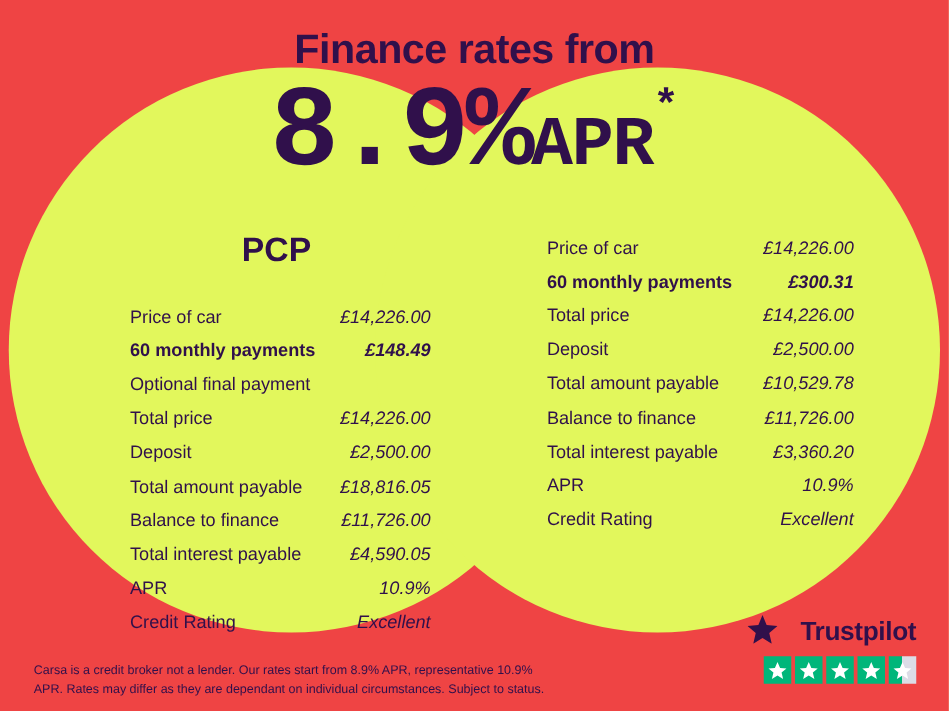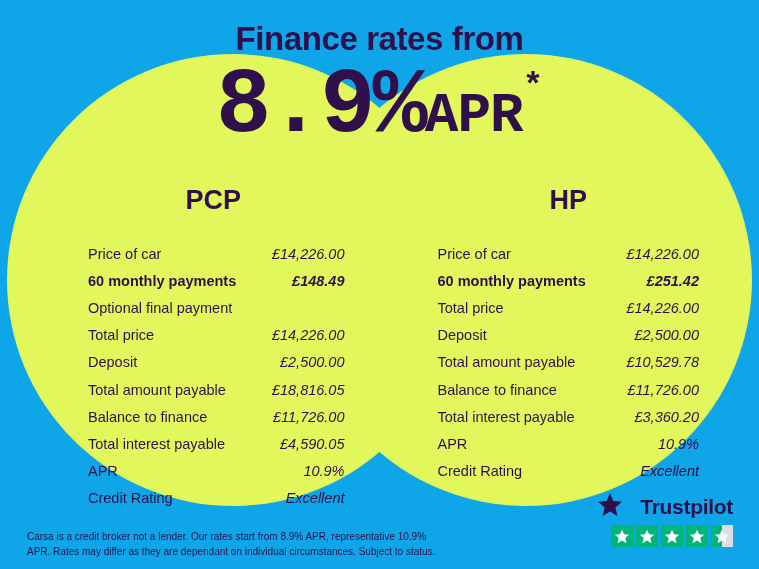--- a/index.html
+++ b/index.html
@@ -10,21 +10,21 @@
     width: 759px;
     height: 569px;
     font-family: "Liberation Sans", sans-serif;
     background: #eef9b4;
     overflow: hidden;
   }
   .poster {
     position: relative;
     width: 759px;
     height: 569px;
-    background: #0ea5e9;
+    background: #ef4444;
     overflow: hidden;
   }
   
   .circle {
     position: absolute;
     border-radius: 50%;
     background: #e2f75c;
   }
   .circle-left {
     width: 452px;
@@ -76,21 +76,21 @@
   .apr-star {
     font-size: 34px;
     font-weight: bold;
     vertical-align: top;
     position: relative;
     top: 8px;
   }
   .columns {
     display: flex;
     margin-top: 32px;
-    padding: 0 0px;
+    padding: 0 16px;
   }
   .col {
     width: 50%;
     box-sizing: border-box;
   }
   .col-left {
     padding-left: 88px;
     padding-right: 35px;
   }
   .col-right {
@@ -229,29 +229,28 @@
           <span class="lbl">APR</span>
           <span class="val">10.9%</span>
         </div>
         <div class="row">
           <span class="lbl">Credit Rating</span>
           <span class="val">Excellent</span>
         </div>
       </div>
 
       <div class="col col-right">
-        <div class="col-title">HP</div>
 
         <div class="row">
           <span class="lbl">Price of car</span>
           <span class="val">£14,226.00</span>
         </div>
         <div class="row bold">
           <span class="lbl">60 monthly payments</span>
-          <span class="val">£251.42</span>
+          <span class="val">£300.31</span>
         </div>
         <div class="row">
           <span class="lbl">Total price</span>
           <span class="val">£14,226.00</span>
         </div>
         <div class="row">
           <span class="lbl">Deposit</span>
           <span class="val">£2,500.00</span>
         </div>
         <div class="row">

